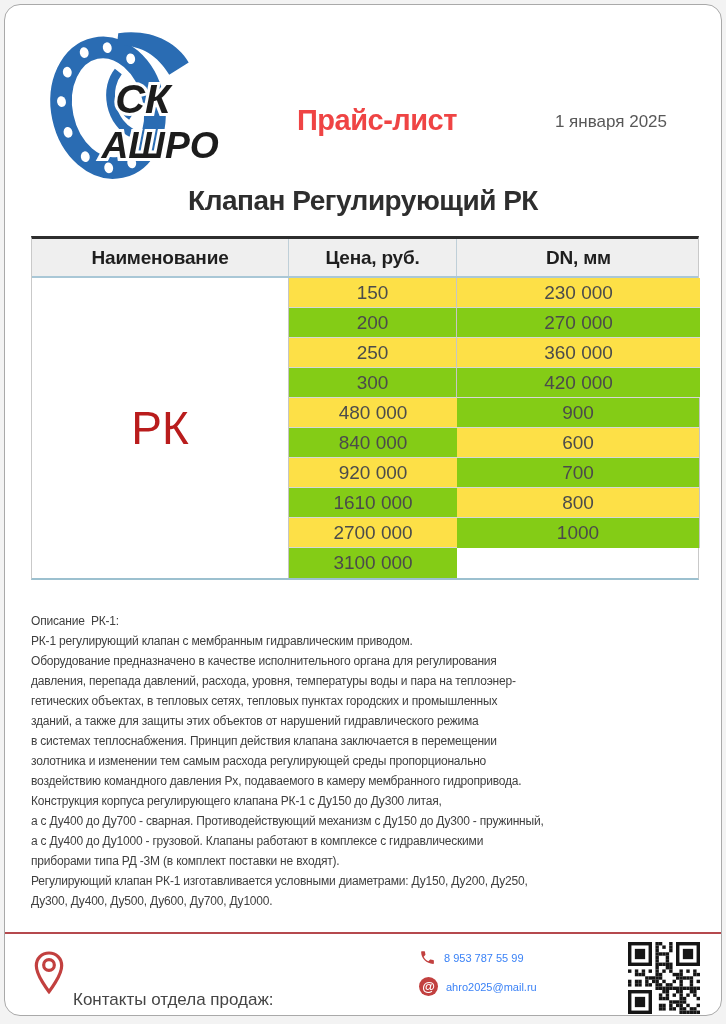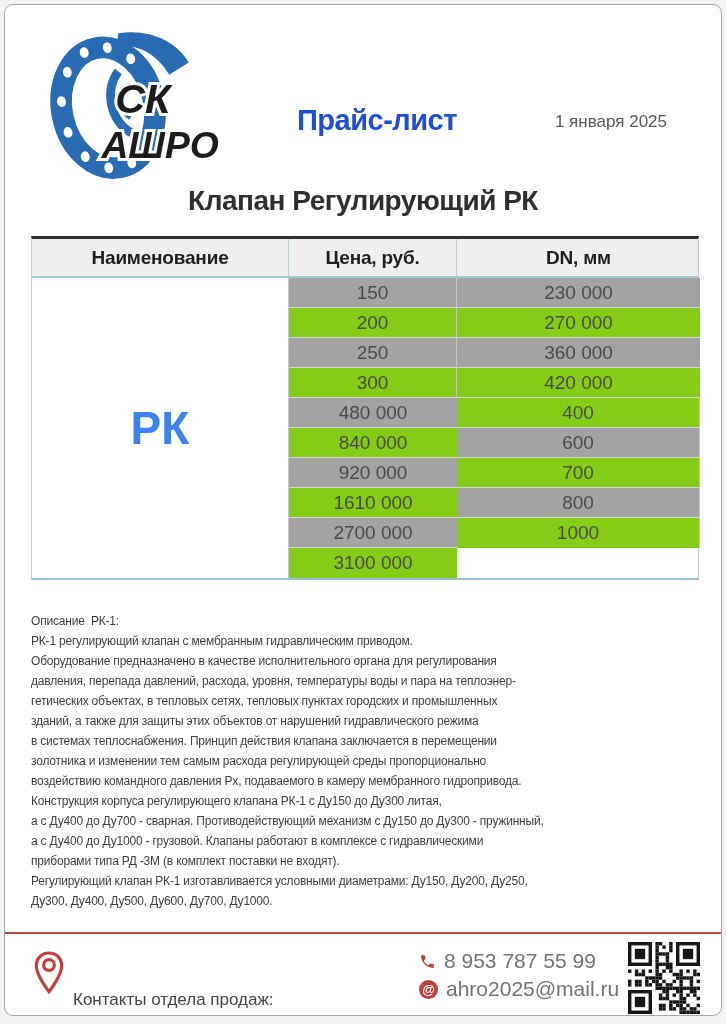--- a/index.html
+++ b/index.html
@@ -15,28 +15,28 @@
   body{
     background:#f3f3f3;
     font-family:"Liberation Sans","DejaVu Sans",sans-serif;
     position:relative;
     overflow:hidden;
   }
   .page{
     position:absolute;left:4px;top:4px;right:4px;bottom:8px;
     background:#fff;
     border:1px solid #a9a9a9;
-    border-radius:9px;
+    border-radius:16px;
     overflow:hidden;
   }
   
   .logo{position:absolute;left:24px;top:16px;width:192px;height:162px;}
   .pricelist-title{
     position:absolute;left:292px;top:99px;
-    font-size:29px;font-weight:bold;color:#1d4ed8;letter-spacing:-.5px;
+    font-size:29px;font-weight:bold;color:#ef4444;letter-spacing:-.5px;
   }
   .date{position:absolute;right:54px;top:107px;font-size:17px;color:#585858;}
   .doc-title{
     position:absolute;left:0;right:0;top:180px;text-align:center;
     font-size:28px;font-weight:bold;color:#2e2e2e;letter-spacing:-.5px;
   }
   
   .price-table{
     position:absolute;left:26px;top:231px;width:668px;
     border-top:3px solid #2d2d2d;
@@ -54,27 +54,27 @@
     font-size:19px;font-weight:bold;color:#1e1e1e;letter-spacing:-.2px;
     border-right:1px solid #bfcfd8;
   }
   .t-head .hcell:last-child{border-right:none;}
   .t-body{
     display:grid;grid-template-columns:257px 168px 243px;grid-auto-rows:30px;
   }
   .name-cell{
     grid-column:1;grid-row:1 / span 10;
     display:flex;align-items:center;justify-content:center;
-    font-size:46px;font-weight:bold;color:#3b82f6;
+    font-size:46px;font-weight:normal;color:#b91c1c;
     border-right:1px solid #c6c6c6;background:#fff;
   }
   .t-body .cell{
     display:flex;align-items:center;justify-content:center;
     font-size:19px;color:#4b4b4b;
-    border-bottom:1px solid #d7d7d7;background:#a3a3a3;
+    border-bottom:1px solid #d7d7d7;background:#fde047;
   }
   .t-body .cell.dn{border-right:1px solid #c6c6c6;}
   .t-body .cell.alt{background:#84cc16;}
   .t-body .cell.last{border-bottom:none;}
   
   .description{
     position:absolute;left:26px;top:606px;width:678px;
     font-size:12px;line-height:20px;color:#3f3f3f;letter-spacing:-.2px;
   }
   .desc-heading{white-space:pre;}
@@ -84,21 +84,21 @@
     position:absolute;left:0;right:0;top:927px;height:2px;
     background:var(--line-red);
   }
   .footer{position:absolute;left:0;right:0;top:929px;bottom:0;}
   .pin-icon{position:absolute;left:28px;top:16px;width:32px;height:46px;}
   .contact-block{position:absolute;left:68px;top:15px;margin-top:41px;}
   .contacts-label{font-size:17px;color:#454545;margin-bottom:9px;}
   .address{font-size:17px;color:#454545;}
   .phone-row{position:absolute;left:414px;top:15px;display:flex;align-items:center;gap:8px;}
   .email-row{position:absolute;left:414px;top:43px;display:flex;align-items:center;gap:8px;}
-  .phone-row .txt,.email-row .txt{font-size:21px;color:#737373;text-decoration:none;}
+  .phone-row .txt,.email-row .txt{font-size:11px;color:#3b82f6;text-decoration:none;}
   .phone-icon{width:17px;height:17px;}
   .at-icon{
     width:19px;height:19px;border-radius:50%;background:var(--accent-red);
     color:#fff;font-size:13px;font-weight:bold;
     display:flex;align-items:center;justify-content:center;
   }
   .qr{position:absolute;right:21px;top:8px;width:72px;height:72px;}
 </style>
 </head>
 <body>
@@ -140,21 +140,21 @@
 
     <div class="cell dn">150</div>
         <div class="cell price">230 000</div>
         <div class="cell dn alt">200</div>
         <div class="cell price alt">270 000</div>
         <div class="cell dn">250</div>
         <div class="cell price">360 000</div>
         <div class="cell dn alt">300</div>
         <div class="cell price alt">420 000</div>
         <div class="cell price">480 000</div>
-        <div class="cell dn alt">400</div>
+        <div class="cell dn alt">900</div>
         <div class="cell price alt">840 000</div>
         <div class="cell dn">600</div>
         <div class="cell price">920 000</div>
         <div class="cell dn alt">700</div>
         <div class="cell price alt">1610 000</div>
         <div class="cell dn">800</div>
         <div class="cell price">2700 000</div>
         <div class="cell dn alt last">1000</div>
         <div class="cell price alt last">3100 000</div>
       </div>

